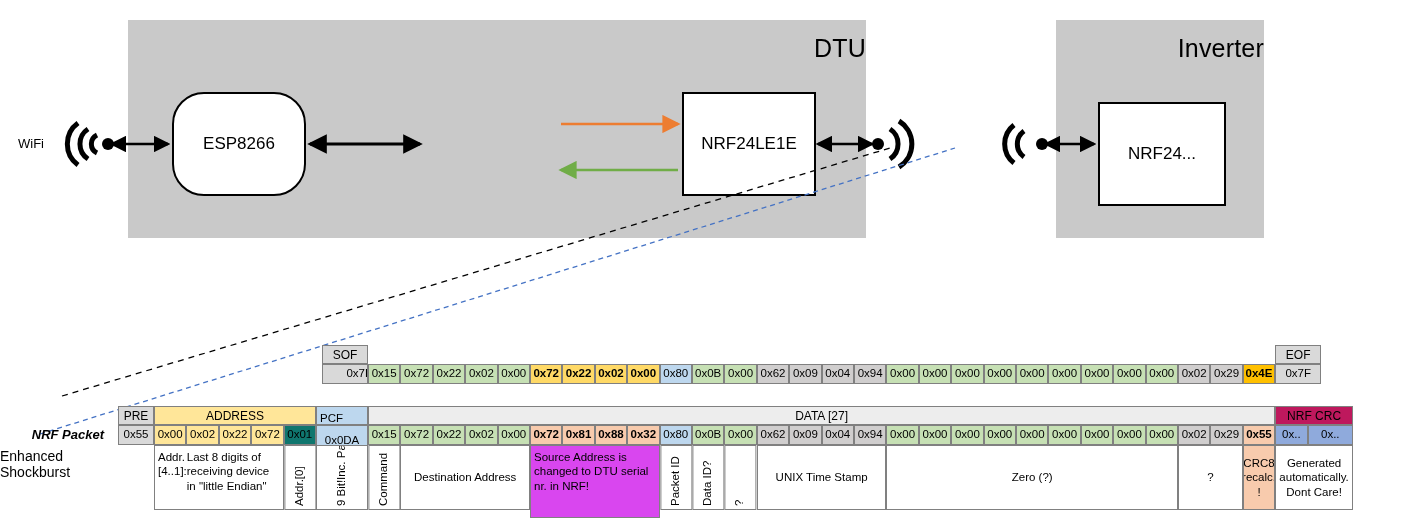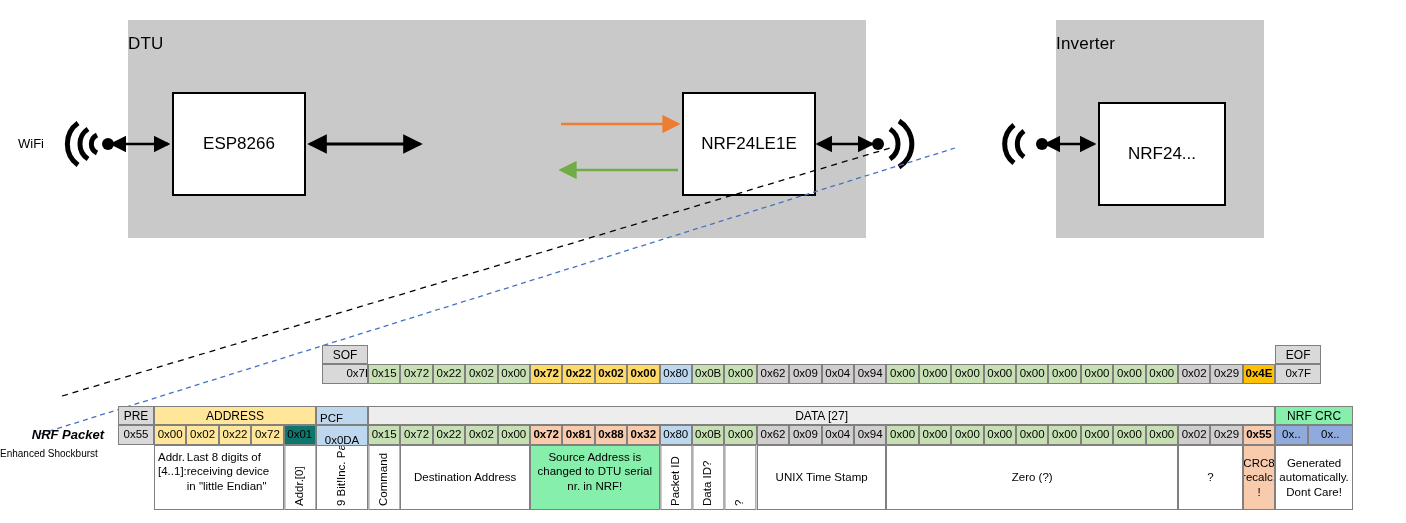--- a/index.html
+++ b/index.html
@@ -3,40 +3,40 @@
 <meta charset="utf-8">
 <style>
   html,body{margin:0;padding:0;background:#ffffff;}
   body{width:1406px;height:523px;position:relative;overflow:hidden;
        font-family:"Liberation Sans",sans-serif;color:#000;}
 
   
   #top-diagram{position:absolute;left:0;top:0;width:1406px;height:270px;}
 
   .enclosure{position:absolute;background:#c9c9c9;}
-  .enclosure-title{position:absolute;left:0;right:0;top:14px;text-align:left;
-                   font-size:17px;color:#000;letter-spacing:.2px;}
+  .enclosure-title{position:absolute;left:0;right:0;top:14px;text-align:right;
+                   font-size:25px;color:#000;letter-spacing:.2px;}
 
   .chip{position:absolute;background:#fff;border:2.5px solid #000;
         display:flex;align-items:center;justify-content:center;
         font-size:17px;color:#000;text-align:center;}
 
   .wifi-label{position:absolute;font-size:13px;color:#000;}
 
   .arrow-svg{position:absolute;left:0;top:0;width:1406px;height:270px;
              pointer-events:none;overflow:visible;}
 
   
   #callouts{position:absolute;left:0;top:0;width:1406px;height:523px;
             pointer-events:none;overflow:visible;}
 
   
   #packets{position:absolute;left:0;top:0;width:1406px;height:523px;}
 
-  .row-label{position:absolute;font-size:10px;color:#000;text-align:right;}
+  .row-label{position:absolute;font-size:14px;color:#000;text-align:right;}
   .row-label.bold-it{font-weight:bold;font-style:italic;font-size:13px;}
 
   .cell{position:absolute;box-sizing:border-box;border:1px solid #808080;
         font-size:11.5px;line-height:1;display:flex;align-items:center;
         justify-content:center;color:#000;overflow:hidden;white-space:nowrap;}
   .cell.b{font-weight:bold;}
   .cell.hdr{font-size:12px;}
   .cell.lbl{font-size:11.5px;white-space:normal;line-height:1.25;
             justify-content:flex-start;padding:4px 3px;align-items:flex-start;}
   .cell.lbl.ctr{justify-content:center;align-items:center;text-align:center;}
@@ -49,21 +49,21 @@
 <div id="top-diagram">
 
   <div class="enclosure" style="left:128px;top:20px;width:738px;height:218px;">
     <div class="enclosure-title">DTU</div>
   </div>
 
   <div class="enclosure" style="left:1056px;top:20px;width:208px;height:218px;">
     <div class="enclosure-title">Inverter</div>
   </div>
 
-  <div class="chip" style="left:172px;top:92px;width:130px;height:100px;">ESP8266</div>
+  <div class="chip" style="left:172px;top:92px;width:130px;height:100px;border-radius:32px;">ESP8266</div>
   <div class="chip" style="left:682px;top:92px;width:130px;height:100px;">NRF24LE1E</div>
   <div class="chip" style="left:1098px;top:92px;width:124px;height:100px;margin-top:10px;">NRF24...</div>
 
   <div class="wifi-label" style="left:18px;top:136px;">WiFi</div>
 
   <svg class="arrow-svg" viewBox="0 0 1406 270">
     <defs>
       <marker id="ahB" markerWidth="7" markerHeight="7" refX="6" refY="3.5" orient="auto">
         <path d="M0,0 L7,3.5 L0,7 z" fill="#000"></path>
       </marker>
@@ -150,21 +150,21 @@
       <div class="cell" style="left: 1145.6px; top: 364px; width: 32.4px; height: 20px; background: rgb(198, 224, 180);">0x00</div>
       <div class="cell" style="left: 1178px; top: 364px; width: 32.4px; height: 20px; background: rgb(208, 206, 206);">0x02</div>
       <div class="cell" style="left: 1210.4px; top: 364px; width: 32.4px; height: 20px; background: rgb(208, 206, 206);">0x29</div>
       <div class="cell b" style="left: 1242.8px; top: 364px; width: 32.4px; height: 20px; background: rgb(255, 192, 0);">0x4E</div>
       <div class="cell hdr" style="left: 1275.2px; top: 345px; width: 46px; height: 19px; background: rgb(217, 217, 217);">EOF</div>
       <div class="cell" style="left: 1275.2px; top: 364px; width: 46px; height: 20px; background: rgb(217, 217, 217);">0x7F</div>
       <div class="cell hdr" style="left: 118px; top: 406px; width: 36px; height: 19px; background: rgb(217, 217, 217);">PRE</div>
       <div class="cell hdr" style="left: 154px; top: 406px; width: 162px; height: 19px; background: rgb(255, 230, 153);">ADDRESS</div>
       <div class="cell hdr lbl" style="left: 316px; top: 406px; width: 52px; height: 19px; background: rgb(189, 215, 238);">PCF</div>
       <div class="cell hdr" style="left: 368px; top: 406px; width: 907.2px; height: 19px; background: rgb(237, 237, 237);">DATA [27]</div>
-      <div class="cell hdr" style="left: 1275.2px; top: 406px; width: 77.8px; height: 19px; background: #86efac;">NRF CRC</div>
+      <div class="cell hdr" style="left: 1275.2px; top: 406px; width: 77.8px; height: 19px; background: #be185d;">NRF CRC</div>
       <div class="cell" style="left: 118px; top: 425px; width: 36px; height: 20px; background: rgb(217, 217, 217);">0x55</div>
       <div class="cell" style="left: 154px; top: 425px; width: 32.4px; height: 20px; background: rgb(255, 230, 153);">0x00</div>
       <div class="cell" style="left: 186.4px; top: 425px; width: 32.4px; height: 20px; background: rgb(255, 230, 153);">0x02</div>
       <div class="cell" style="left: 218.8px; top: 425px; width: 32.4px; height: 20px; background: rgb(255, 230, 153);">0x22</div>
       <div class="cell" style="left: 251.2px; top: 425px; width: 32.4px; height: 20px; background: rgb(255, 230, 153);">0x72</div>
       <div class="cell" style="left: 283.6px; top: 425px; width: 32.4px; height: 20px; background: #0f766e;">0x01</div>
       <div class="cell" style="left: 316px; top: 425px; width: 52px; height: 32px; background: rgb(189, 215, 238);">0x0DA</div>
       <div class="cell" style="left: 368px; top: 425px; width: 32.4px; height: 20px; background: rgb(198, 224, 180);">0x15</div>
       <div class="cell" style="left: 400.4px; top: 425px; width: 32.4px; height: 20px; background: rgb(198, 224, 180);">0x72</div>
       <div class="cell" style="left: 432.8px; top: 425px; width: 32.4px; height: 20px; background: rgb(198, 224, 180);">0x22</div>
@@ -199,21 +199,21 @@
         <span style="display: block;">Addr. [4..1]:</span>
         <span style="display: block;">Last 8 digits of receiving device in "little Endian"</span>
       </div>
       <div class="cell rot " style="left: 283.6px; top: 445px; width: 32.4px; height: 65px; background: rgb(255, 255, 255);">Addr.[0]</div>
       <div class="cell rot " style="left: 316px; top: 445px; width: 52px; height: 65px; background: rgb(255, 255, 255);">
         <span style="display: block;">9 Bit!</span>
         <span style="display: block;">Inc. Packet Length</span>
       </div>
       <div class="cell rot " style="left: 368px; top: 445px; width: 32.4px; height: 65px; background: rgb(255, 255, 255);">Command</div>
       <div class="cell lbl ctr " style="left: 400.4px; top: 445px; width: 129.6px; height: 65px; background: rgb(255, 255, 255);">Destination Address</div>
-      <div class="cell lbl " style="left: 530px; top: 445px; width: 129.6px; height: 65px; background: #86efac; text-align: center;">Source Address is changed to DTU serial nr. in NRF!</div>
+      <div class="cell lbl " style="left: 530px; top: 445px; width: 129.6px; height: 73px; background: #d946ef;">Source Address is changed to DTU serial nr. in NRF!</div>
       <div class="cell rot " style="left: 659.6px; top: 445px; width: 32.4px; height: 65px; background: rgb(255, 255, 255);">Packet ID</div>
       <div class="cell rot " style="left: 692px; top: 445px; width: 32.4px; height: 65px; background: rgb(255, 255, 255);">Data ID?</div>
       <div class="cell rot " style="left: 724.4px; top: 445px; width: 32.4px; height: 65px; background: rgb(255, 255, 255);">?</div>
       <div class="cell lbl ctr " style="left: 756.8px; top: 445px; width: 129.6px; height: 65px; background: rgb(255, 255, 255);">UNIX Time Stamp</div>
       <div class="cell lbl ctr " style="left: 886.4px; top: 445px; width: 291.6px; height: 65px; background: rgb(255, 255, 255);">Zero (?)</div>
       <div class="cell lbl ctr " style="left: 1178px; top: 445px; width: 64.8px; height: 65px; background: rgb(255, 255, 255);">?</div>
       <div class="cell lbl ctr " style="left: 1242.8px; top: 445px; width: 32.4px; height: 65px; background: rgb(248, 203, 173);">CRC8 recalc. !</div>
       <div class="cell lbl ctr " style="left: 1275.2px; top: 445px; width: 77.8px; height: 65px; background: rgb(255, 255, 255);">Generated automatically. Dont Care!</div>
     </div>
 </div>

